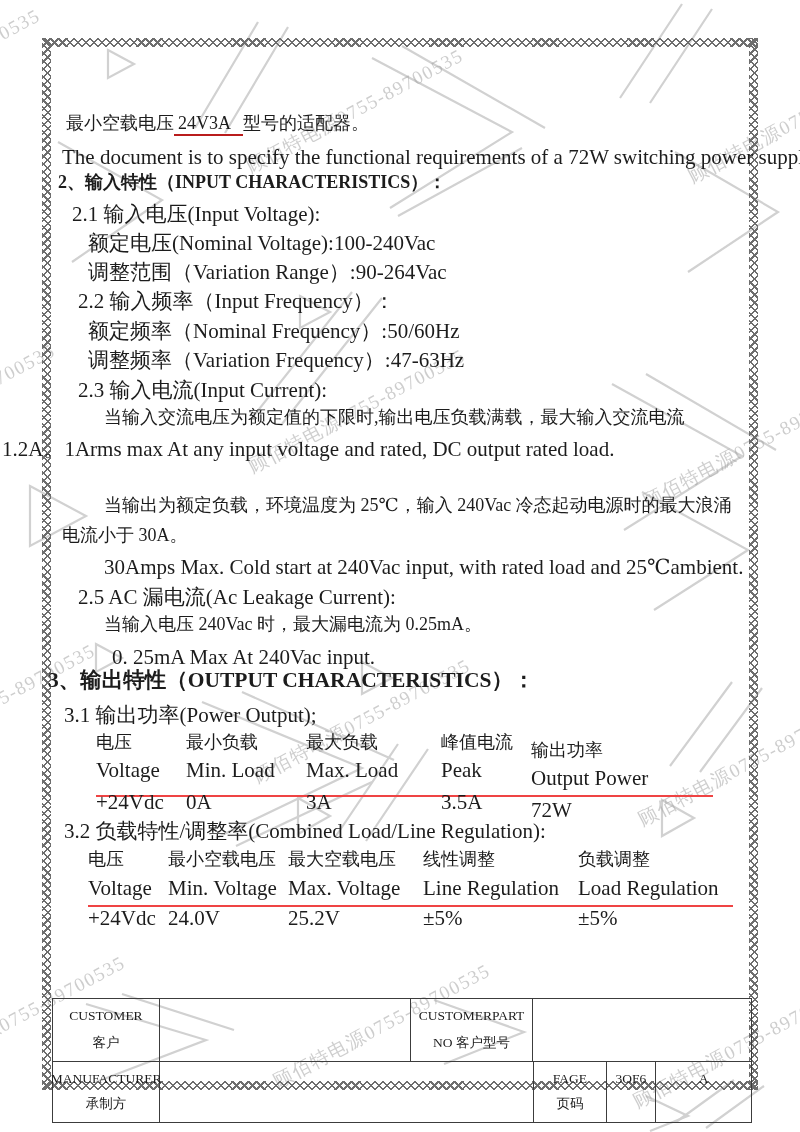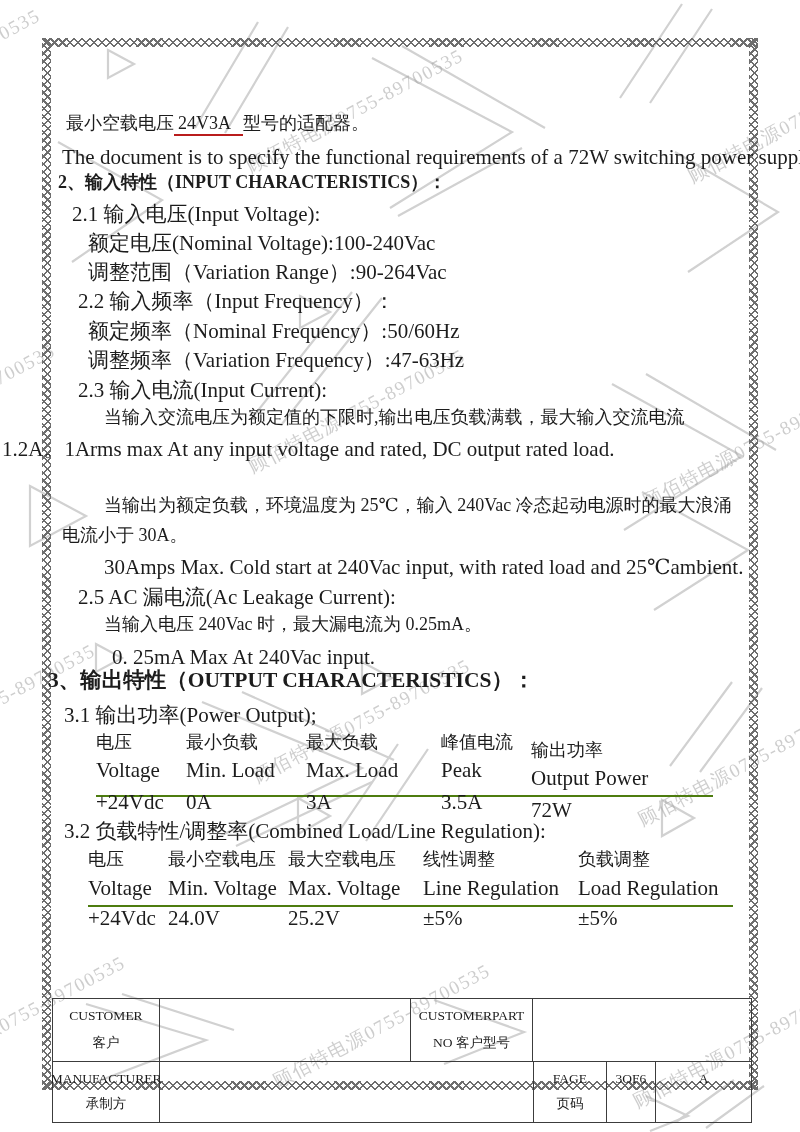--- a/index.html
+++ b/index.html
@@ -23,21 +23,21 @@
   
   .ln{position:absolute;white-space:nowrap;line-height:1.15;}
   .b{font-weight:bold;}
   .fs18{font-size:18px;}
   .fs17{font-size:21px;}
   .fs21{font-size:21.5px;}
   .model{font-size:18px;border-bottom:2px solid #b91c1c;padding:0 12px 1px 4px;}
   
   .srow{position:absolute;display:flex;}
   .srow span{display:inline-block;text-align:left;}
-  .underl{border-bottom:2px solid #4d7c0f;padding-bottom:4px;}
+  .underl{border-bottom:2px solid #ef4444;padding-bottom:4px;}
   .t1c1{width:90px;}  .t1c2{width:120px;} .t1c3{width:135px;} .t1c4{width:90px;}  .t1c5{width:182px;margin-top:8px;}
   .t2c1{width:80px;}  .t2c2{width:120px;} .t2c3{width:135px;} .t2c4{width:155px;} .t2c5{width:155px;}
   
   .ftable{position:absolute;left:52px;top:974px;width:698px;border:1px solid #3c3c3c;background:transparent;margin-top:24px;}
   .frow{display:flex;}
   .frow.second{border-top:1px solid #3c3c3c;}
   .fcell{border-right:1px solid #3c3c3c;box-sizing:border-box;display:flex;flex-direction:column;
          justify-content:space-between;align-items:center;padding:9px 2px;font-size:13.5px;}
   .fcell.nolab{justify-content:flex-start;}
   .fcell.last{border-right:none;}

